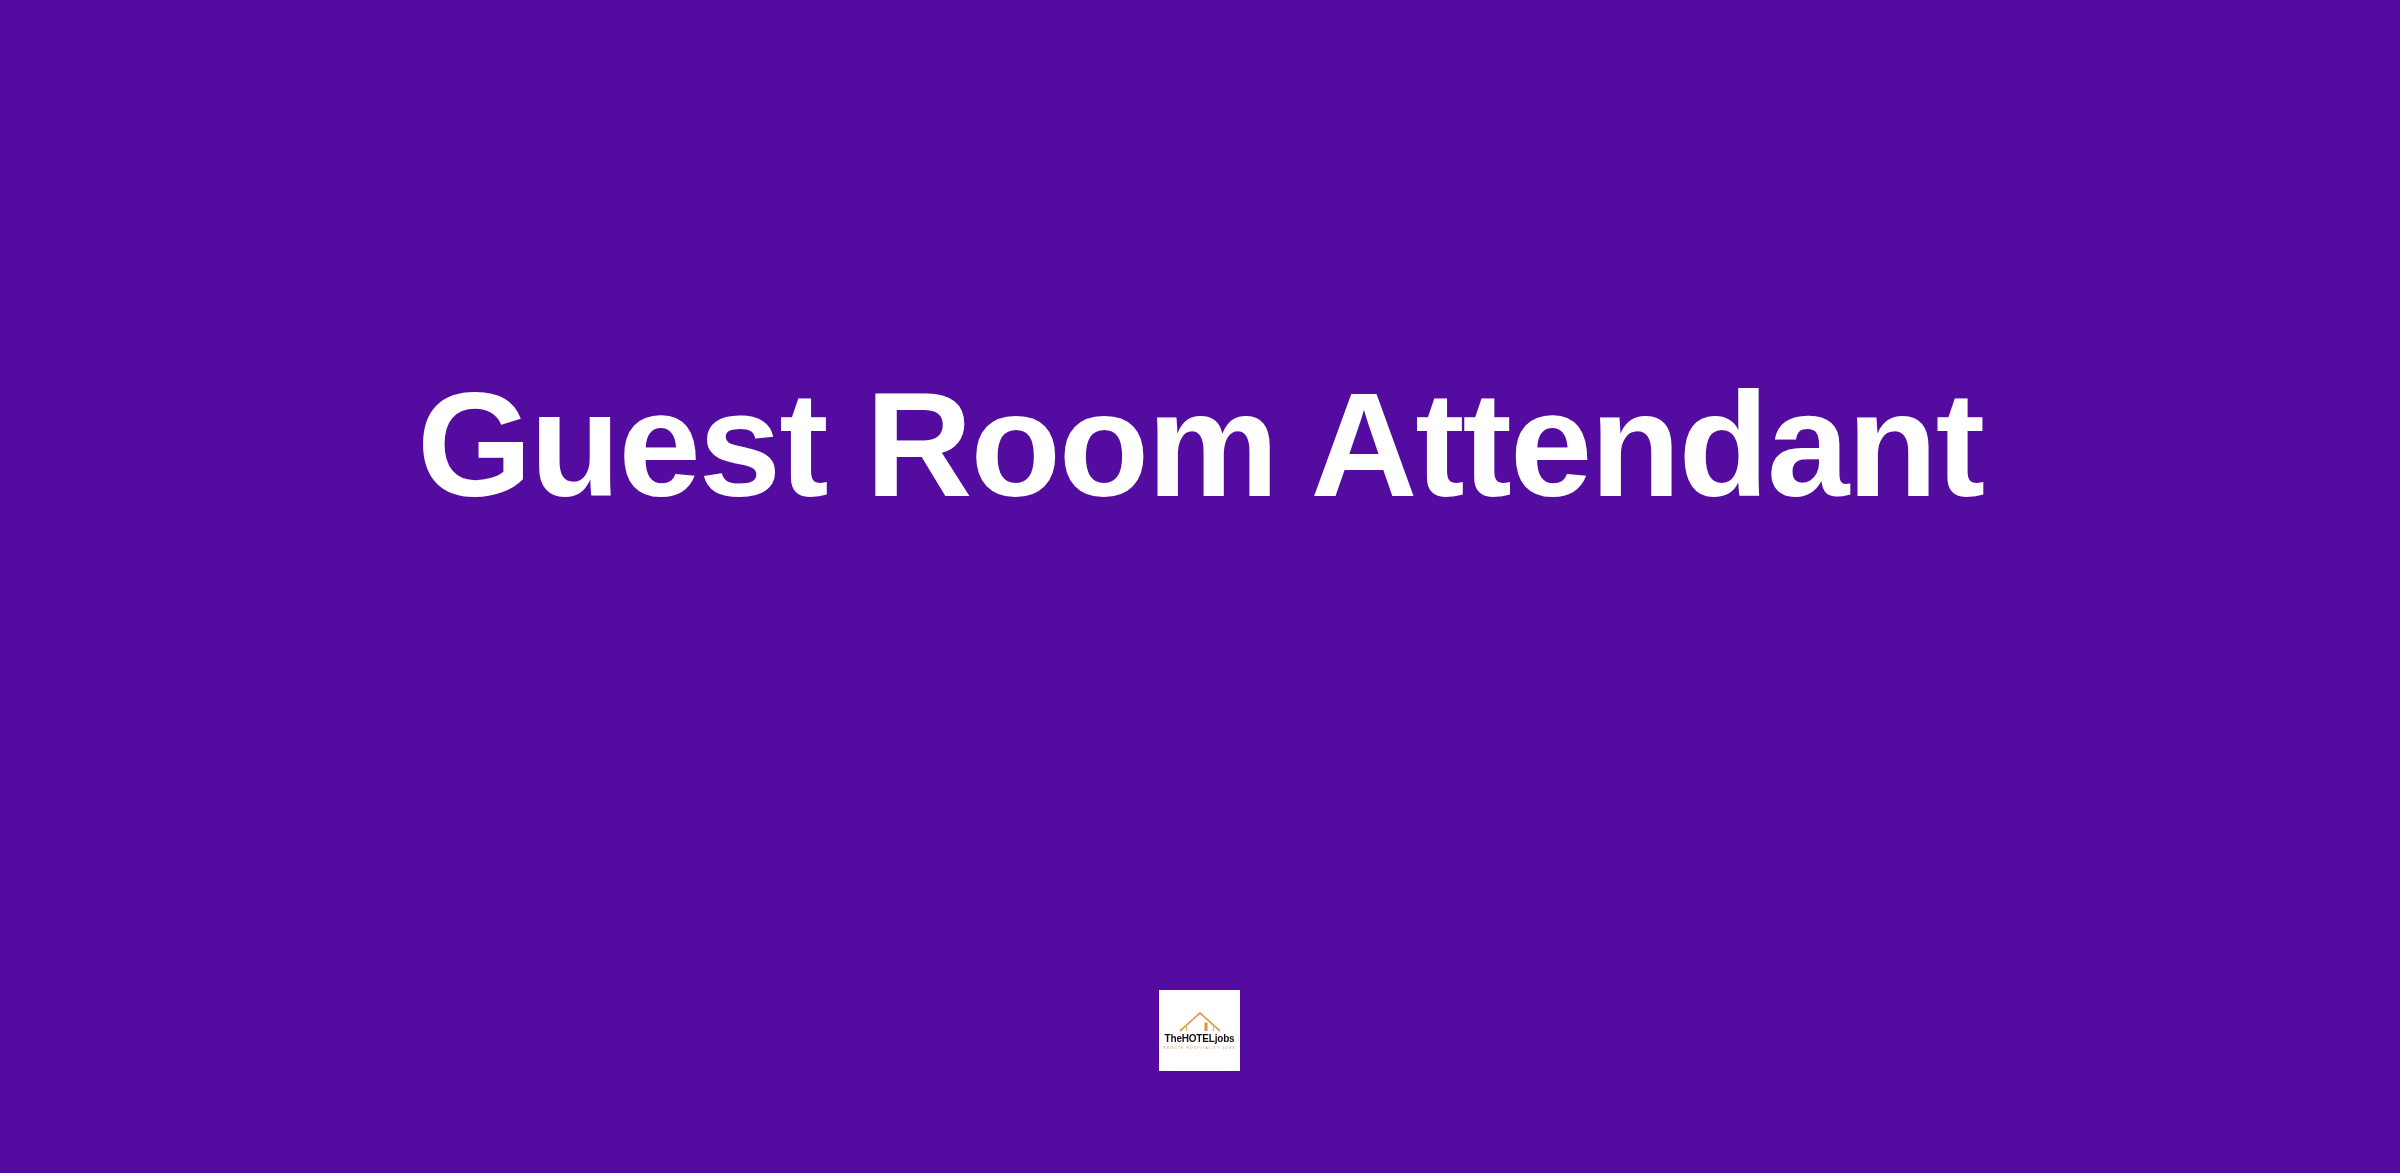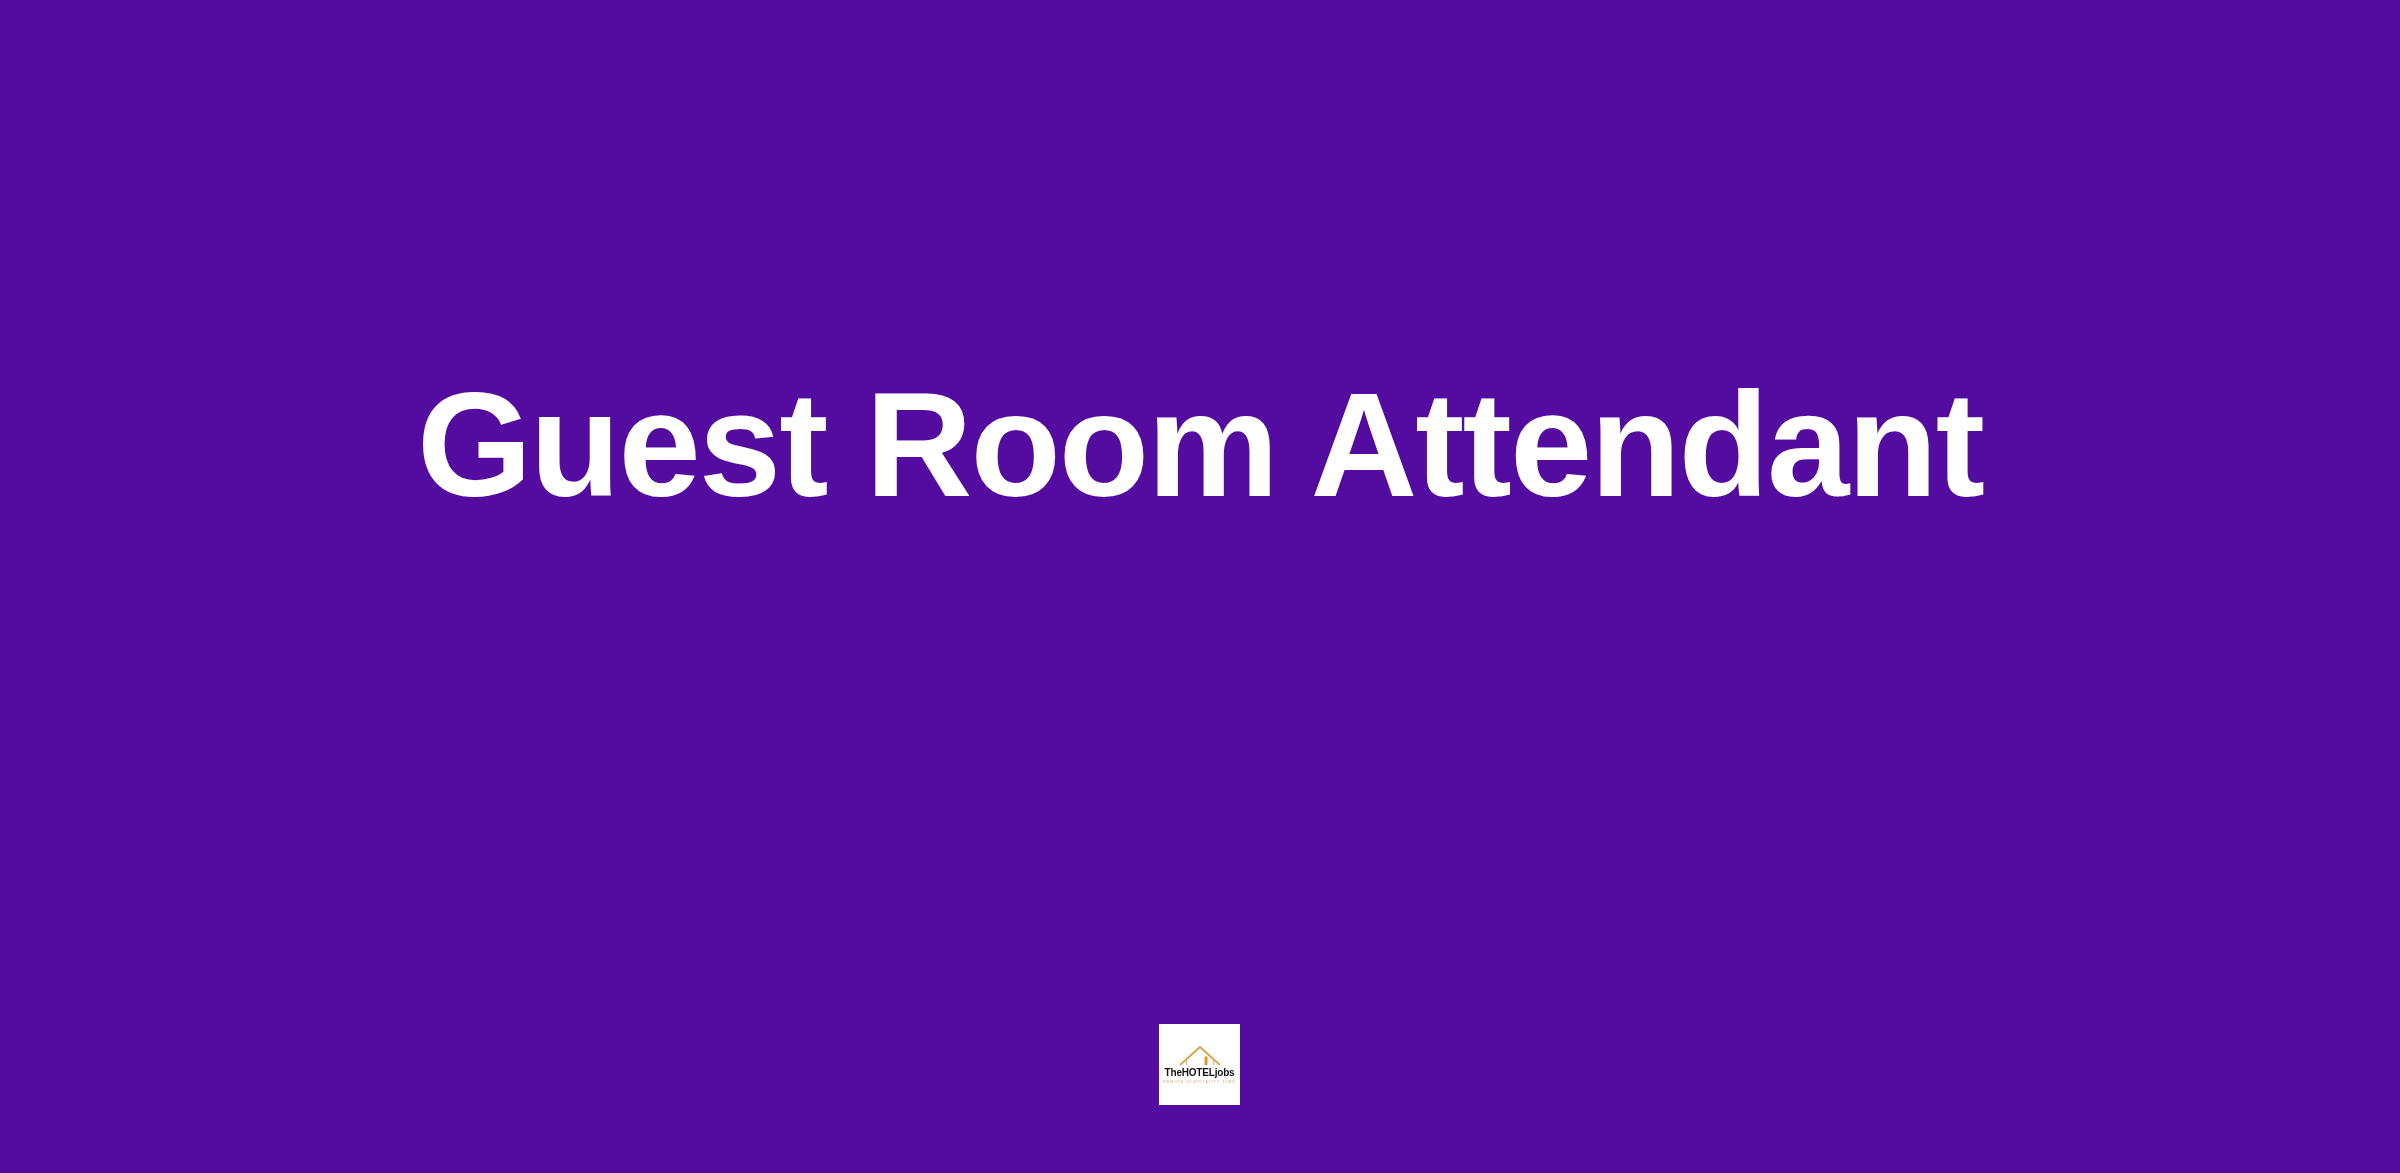--- a/index.html
+++ b/index.html
@@ -57,21 +57,21 @@
     letter-spacing: 0px;
     color: #F6F2FA;
     text-align: center;
     white-space: nowrap;
     margin-top: 26px;
   }
 
   .brand-logo {
     position: absolute;
     left: 1159px;
-    top: 1024px;
+    top: 990px;
     width: 81px;
     height: 81px;
     background: #FFFFFF;
     display: flex;
     flex-direction: column;
     align-items: center;
     justify-content: center;
     overflow: hidden;
   }
 

